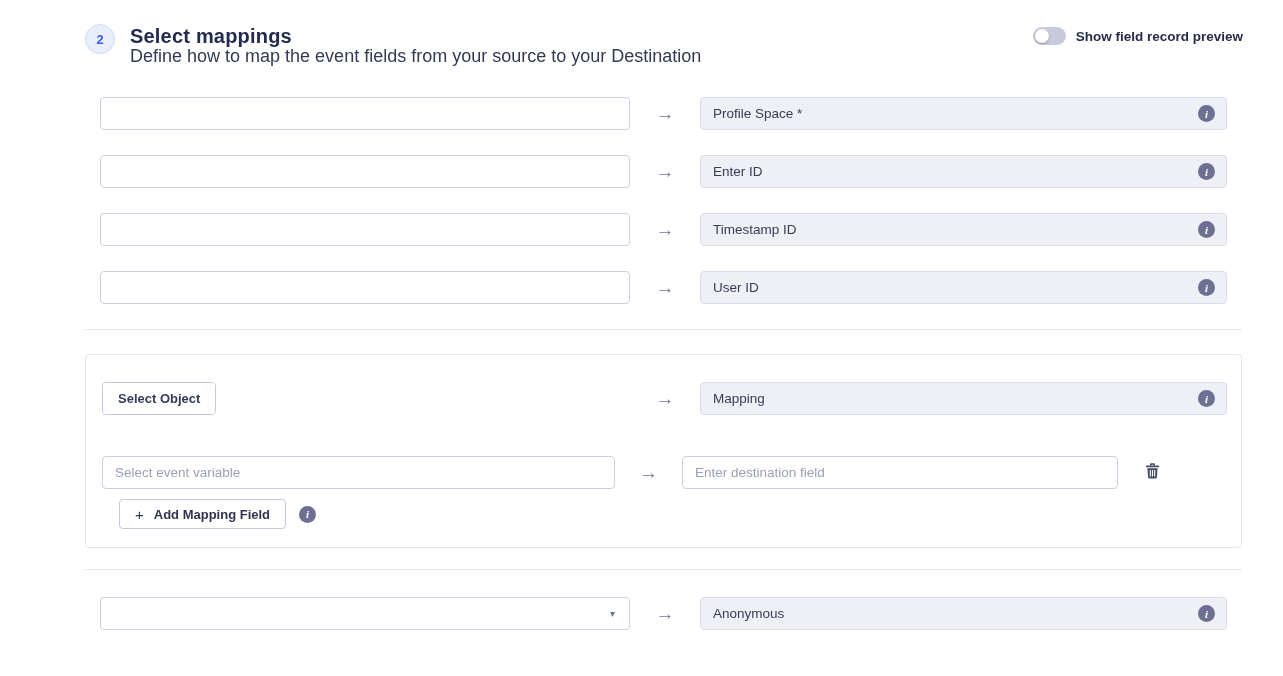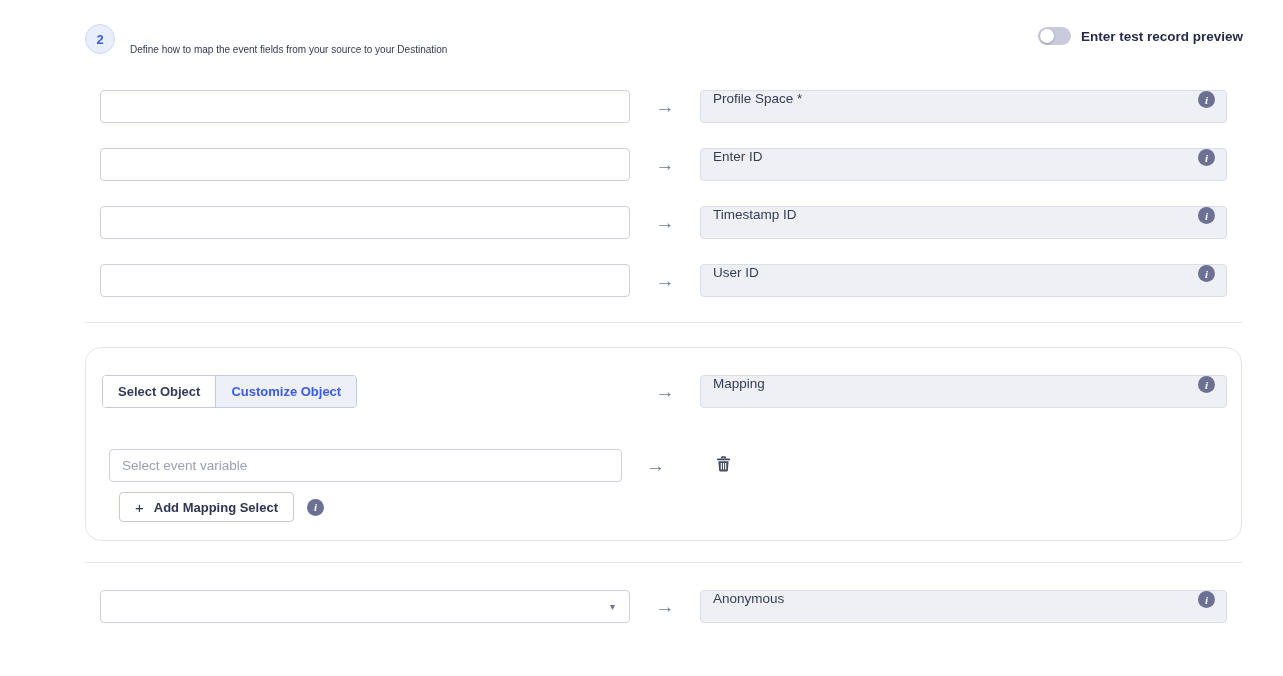--- a/index.html
+++ b/index.html
@@ -10,21 +10,21 @@
   }
   
   .header { display:flex; align-items:flex-start; padding:24px 40px 0 85px; }
   .step-circle {
     width:30px; height:30px; border-radius:50%; background:#E9EEFC; border:1px solid #CBD8F7;
     color:#3A5CE9; font-size:13px; font-weight:bold; display:flex; align-items:center; justify-content:center;
     flex:0 0 auto;
   }
   .title-block { margin-left:15px; }
   .page-title { font-size:20px; font-weight:bold; color:#232B4E; letter-spacing:.2px; line-height:24px; }
-  .subtitle { margin-top:17px; font-size:10px; color:#333A52; line-height:17px; }
+  .subtitle { font-size:18px; color:#333A52; line-height:17px; }
   .toggle-wrap { margin-left:auto; display:flex; align-items:center; gap:10px; margin-top:3px; }
   .toggle {
     width:33px; height:18px; border-radius:9px; background:#C9CADC; position:relative; cursor:pointer; flex:0 0 auto;
   }
   .toggle .knob {
     position:absolute; left:2px; top:2px; width:14px; height:14px; border-radius:50%; background:#fff;
     box-shadow:0 1px 2px rgba(40,45,80,.35);
   }
   .toggle-label { font-size:13.5px; font-weight:bold; color:#252C4A; }
 
@@ -35,47 +35,47 @@
     margin-left:100px; margin-bottom:25px;
   }
   .arrow-cell { text-align:center; color:#6F7494; font-size:19px; line-height:1; }
   .src-input {
     width:100%; height:33px; border:1px solid #CDD0E0; border-radius:4px; background:#fff;
     padding:0 12px; font-size:13.5px; color:#2A3152; font-family:inherit; outline:none;
   }
   .src-input::placeholder { color:#9A9FB5; }
   .dest-field {
     height:33px; background:#EEF0F6; border:1px solid #DBDDE9; border-radius:4px;
-    display:flex; align-items:flex-start; justify-content:space-between; padding:0 11px 0 12px;
+    display:flex; align-items:center; justify-content:space-between; padding:0 11px 0 12px;
     font-size:13.5px; color:#363C55;
   }
   .info-icon {
     width:17px; height:17px; border-radius:50%; background:#6C7194; color:#fff;
     font-size:11px; font-weight:bold; font-family:"Liberation Serif",serif; font-style:italic;
     display:flex; align-items:center; justify-content:center; flex:0 0 auto; cursor:pointer;
   }
   .divider { height:1px; background:#E7E8EF; margin:0 41px 24px 85px; }
 
   
   .object-box {
-    margin-left:85px; width:1157px; border:1px solid #E3E4EC; border-radius:16px;
+    margin-left:85px; width:1157px; border:1px solid #E3E4EC; border-radius:4px;
     padding:27px 6px 18px 16px; background:#fff;
   }
   .obj-row-a { display:grid; grid-template-columns:528px 70px 527px; align-items:center; }
   .tabs { display:flex; width:fit-content; border:1px solid #C6C9DD; border-radius:4px; overflow:hidden; background:#fff; }
   .tab {
     height:31px; padding:0 15px; background:#fff; border:none; font-family:inherit;
     font-size:13px; font-weight:bold; color:#343B58; cursor:pointer; display:flex; align-items:center;
   }
   .tab + .tab { border-left:1px solid #C6C9DD; }
   .tab.selected { background:#EDEFF9; color:#3A5CE9; }
 
   .obj-row-b {
     display:grid; grid-template-columns:513px 67px 436px 60px; align-items:center;
-    margin-left:7px; margin-top:41px;
+    margin-left:0; margin-top:41px;
   }
   .trash-btn {
     background:none; border:none; cursor:pointer; justify-self:start; margin-left:24px;
     display:flex; align-items:center; padding:2px;
   }
   .obj-row-c { display:flex; align-items:center; gap:13px; margin-left:17px; margin-top:10px; }
   .add-btn {
     height:30px; padding:0 15px; background:#fff; border:1px solid #C6C9DD; border-radius:4px;
     font-family:inherit; font-size:13px; font-weight:bold; color:#2F3550; cursor:pointer;
     display:flex; align-items:center; gap:10px;
@@ -93,27 +93,28 @@
   .caret { color:#6F7494; font-size:10px; line-height:1; }
 </style>
 </head>
 <body>
 
 <div class="page">
 
   <div class="header">
     <div class="step-circle">2</div>
     <div class="title-block">
+      <div class="page-title">Select mappings</div>
       <div class="subtitle">Define how to map the event fields from your source to your Destination</div>
     </div>
     <div class="toggle-wrap">
       <div class="toggle">
         <div class="knob"></div>
       </div>
-      <div class="toggle-label">Enter test record preview</div>
+      <div class="toggle-label">Show field record preview</div>
     </div>
   </div>
 
   <div class="mappings">
 
     <div class="map-row">
       <input class="src-input" type="text" style="">
       <div class="arrow-cell">→</div>
       <div class="dest-field">
         <span>Profile Space *</span>
@@ -149,48 +150,48 @@
     </div>
   </div>
 
   <div class="divider"></div>
 
   <div class="object-box">
 
     <div class="obj-row-a">
       <div class="tabs">
         <button class="tab">Select Object</button>
-        <button class="tab selected">Customize Object</button>
       </div>
       <div class="arrow-cell">→</div>
       <div class="dest-field">
         <span>Mapping</span>
         <span class="info-icon">i</span>
       </div>
     </div>
 
     <div class="obj-row-b">
       <input class="src-input" type="text" placeholder="Select event variable" style="">
       <div class="arrow-cell">→</div>
+      <input class="src-input" type="text" placeholder="Enter destination field" style="">
       <button class="trash-btn">
         <span>
           <svg width="17" height="18" viewBox="0 0 17 18">
             <rect x="2" y="3.4" width="13" height="1.9" rx="0.6" fill="#474B63"></rect>
             <path d="M6 3.4V2.4 A1.1 1.1 0 0 1 7.1 1.3 h2.8 A1.1 1.1 0 0 1 11 2.4 v1 h-1.6 v-0.6 h-1.8 v0.6 Z" fill="#474B63"></path>
             <path d="M3.4 6.3 h10.2 l-0.65 8.6 a1.6 1.6 0 0 1 -1.6 1.5 h-5.7 a1.6 1.6 0 0 1 -1.6 -1.5 Z" fill="#474B63"></path>
             <path d="M6.3 8 v6.4 M8.5 8 v6.4 M10.7 8 v6.4" stroke="#ffffff" stroke-width="1.1"></path>
           </svg>
         </span>
       </button>
     </div>
 
     <div class="obj-row-c">
       <button class="add-btn">
         <span class="plus">+</span>
-        <span>Add Mapping Select</span>
+        <span>Add Mapping Field</span>
       </button>
       <span class="info-icon">i</span>
     </div>
   </div>
 
   <div class="divider divider-2"></div>
 
   <div class="map-row" style="margin-bottom:0;">
     <div class="select-box">
       <span></span>

